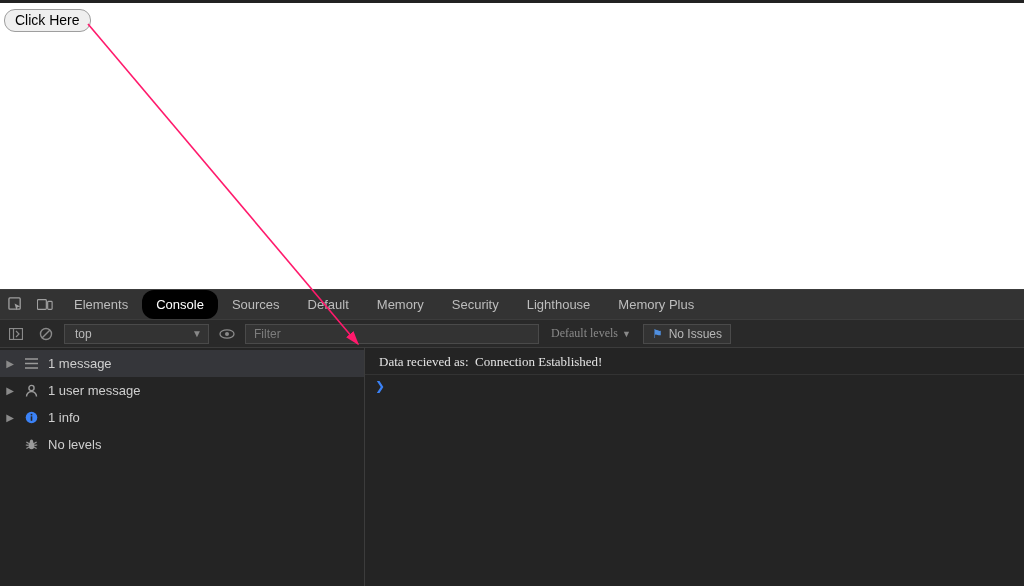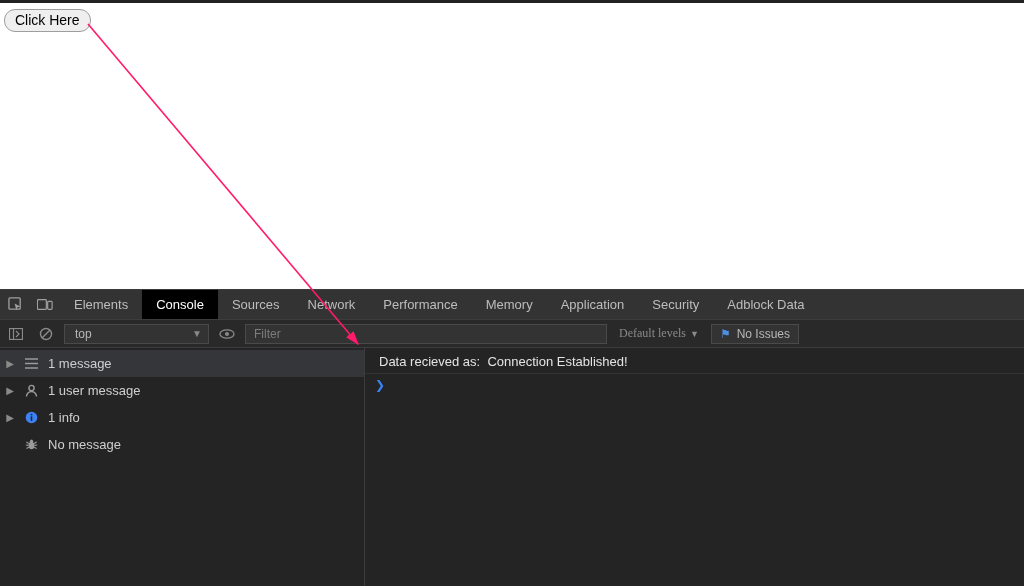--- a/index.html
+++ b/index.html
@@ -54,20 +54,21 @@
     padding: 0 14px;
     display: flex;
     align-items: center;
     color: #bdbdbd;
     cursor: pointer;
     font-size: 13px;
   }
   .dt-tab.active {
     background: #000;
     color: #fff;
+    border-radius: 12px;
   }
 
   
   .dt-toolbar {
     height: 28px;
     display: flex;
     align-items: center;
     background: #292929;
     border-bottom: 1px solid #3c3c3c;
     padding: 0 4px;
@@ -91,21 +92,21 @@
     font-size: 12px;
     justify-content: space-between;
   }
   .context-select .caret { font-size: 10px; color: #888; }
   .filter-input {
     background: #333;
     border: 1px solid #4a4a4a;
     height: 20px;
     color: #ccc;
     padding: 0 8px;
-    width: 362px;
+    width: 294px;
     font-size: 12px;
   }
   .filter-input::placeholder { color: #7d7d7d; }
   .levels-select {
     color: #8a8a8a;
     font-size: 12px;
     padding: 0 6px;
     display: flex; align-items: center; gap: 4px;
     cursor: pointer;
     font-family: Liberation Serif, serif;
@@ -150,21 +151,21 @@
   .ic-info    { color:#3b82f6; }
   .ic-error   { color:#b33a3a; }
   .ic-warn    { color:#e7b416; }
   .ic-user    { color:#9a9a9a; }
   .ic-list    { color:#9a9a9a; }
   .ic-bug     { color:#9a9a9a; }
 
   .console-out {
     flex: 1;
     background: #242424;
-    font-family: Liberation Sans, sans-serif;
+    font-family: Liberation Serif, serif;
     font-size: 13px;
     color: #e4e4e4;
     padding: 4px 0 0 0;
   }
   .log-line {
     padding: 2px 10px 4px 14px;
     white-space: pre;
     border-bottom: 1px solid #333;
   }
   .prompt-line {
@@ -198,26 +199,25 @@
     </div>
     <div class="icon-slot">
       <svg width="16" height="14" viewBox="0 0 18 14">
           <rect x="0.5" y="1" width="10" height="11" rx="1" fill="none" stroke="#a0a0a0" stroke-width="1.3"></rect>
           <rect x="12" y="3" width="5" height="9" rx="1" fill="none" stroke="#a0a0a0" stroke-width="1.3"></rect>
         </svg>
     </div>
     <div class="dt-tab">Elements</div>
     <div class="dt-tab active">Console</div>
     <div class="dt-tab">Sources</div>
-    <div class="dt-tab">Network</div>
-    <div class="dt-tab">Performance</div>
+    <div class="dt-tab">Default</div>
     <div class="dt-tab">Memory</div>
-    <div class="dt-tab">Application</div>
     <div class="dt-tab">Security</div>
-    <div class="dt-tab">Adblock Data</div>
+    <div class="dt-tab">Lighthouse</div>
+    <div class="dt-tab">Memory Plus</div>
   </div>
 
   <div class="dt-toolbar">
     <div class="tb-icon">
       <svg width="14" height="12" viewBox="0 0 14 12">
           <rect x="0.5" y="0.5" width="13" height="11" fill="none" stroke="#8a8a8a" stroke-width="1.2"></rect>
           <line x1="4.5" y1="0.5" x2="4.5" y2="11.5" stroke="#8a8a8a" stroke-width="1.2"></line>
           <path d="M7 3 L10 6 L7 9" fill="none" stroke="#8a8a8a" stroke-width="1.2"></path>
         </svg>
     </div>
@@ -290,21 +290,21 @@
               <ellipse cx="6.5" cy="7.5" rx="3" ry="3.8" fill="#9a9a9a"></ellipse>
               <circle cx="6.5" cy="3.2" r="1.6" fill="#9a9a9a"></circle>
               <line x1="0.8" y1="7" x2="3.5" y2="7.3" stroke="#9a9a9a" stroke-width="1.2"></line>
               <line x1="12.2" y1="7" x2="9.5" y2="7.3" stroke="#9a9a9a" stroke-width="1.2"></line>
               <line x1="1.4" y1="4" x2="3.8" y2="5.5" stroke="#9a9a9a" stroke-width="1.2"></line>
               <line x1="11.6" y1="4" x2="9.2" y2="5.5" stroke="#9a9a9a" stroke-width="1.2"></line>
               <line x1="1.4" y1="10.5" x2="3.8" y2="9.3" stroke="#9a9a9a" stroke-width="1.2"></line>
               <line x1="11.6" y1="10.5" x2="9.2" y2="9.3" stroke="#9a9a9a" stroke-width="1.2"></line>
             </svg>
         </span>
-        <span>No message</span>
+        <span>No levels</span>
       </div>
     </div>
 
     <div class="console-out">
       <div class="log-line">Data recieved as:  Connection Established!</div>
       <div class="prompt-line">
         <span class="chev">❯</span>
       </div>
     </div>
 

